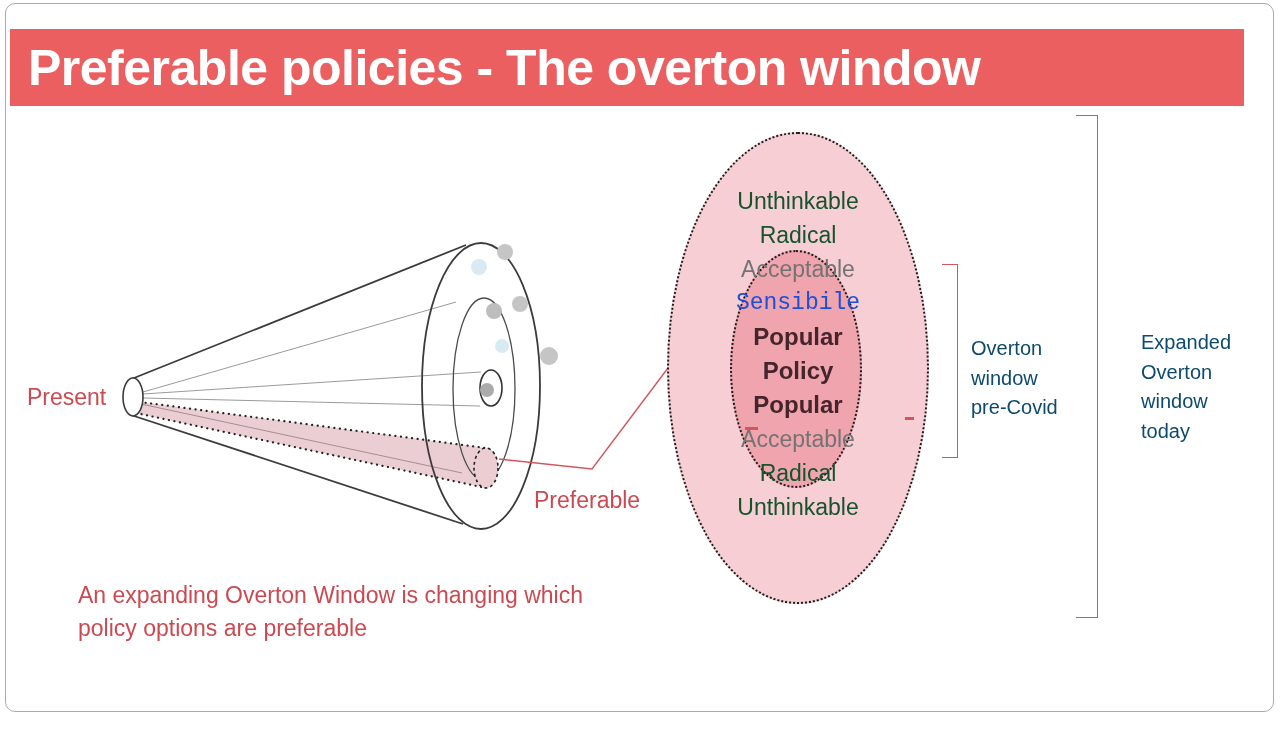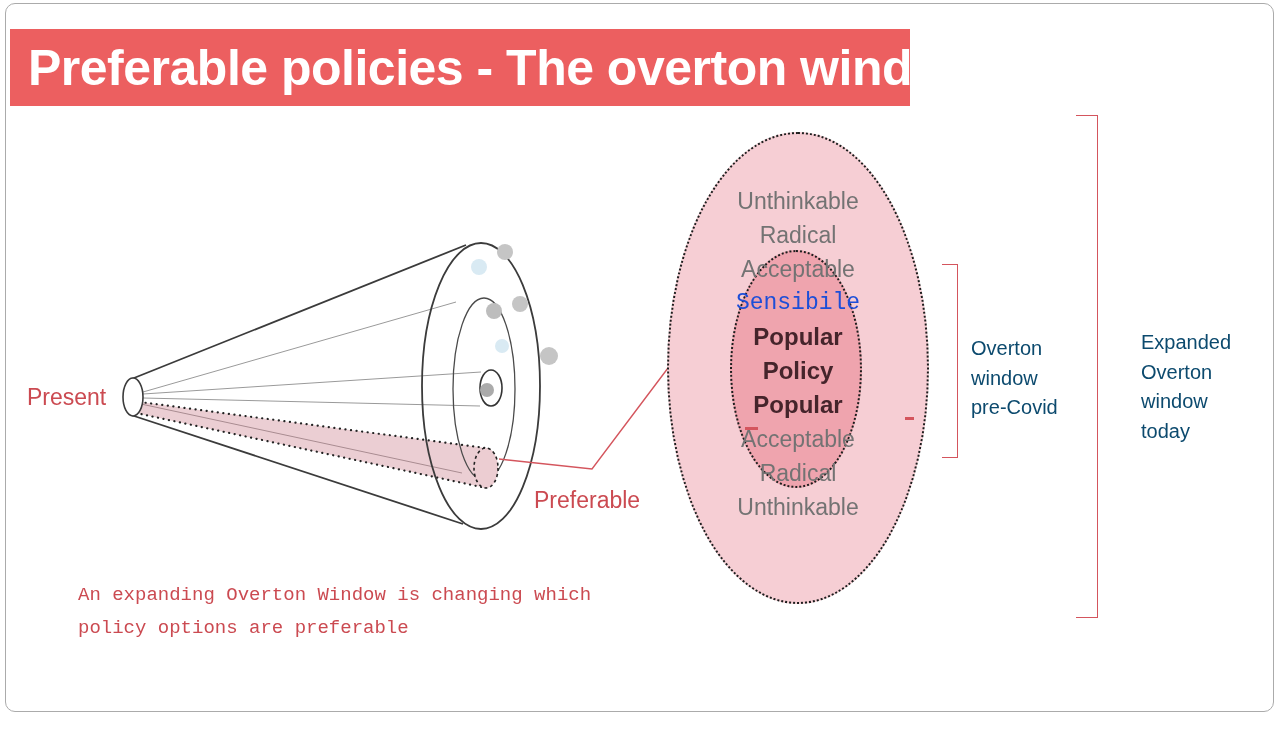--- a/index.html
+++ b/index.html
@@ -1,35 +1,35 @@
 <!DOCTYPE html>
 <html><head>
 <meta charset="utf-8">
 <style>
   html,body{margin:0;padding:0;background:#fff;}
   .slide{position:relative;width:1280px;height:730px;background:#ffffff;overflow:hidden;
          font-family:"Liberation Sans",sans-serif;}
   .frame{position:absolute;left:5px;top:3px;width:1267px;height:707px;
          border:1.5px solid #ababab;border-radius:10px;background:#fff;}
-  .banner{position:absolute;left:10px;top:29px;width:900px;height:77px;background:#ec5f60;
+  .banner{position:absolute;left:10px;top:29px;width:1234px;height:77px;background:#ec5f60;
           display:flex;align-items:center;}
   .banner .title{color:#ffffff;font-size:50px;font-weight:bold;letter-spacing:-0.5px;
                  padding-left:18px;white-space:nowrap;}
   .cone-svg{position:absolute;left:0;top:120px;width:680px;height:440px;}
   .red-label{position:absolute;color:#cb4a51;font-size:23px;text-align:right;}
-  .caption{position:absolute;left:78px;top:579px;color:#cb4a51;font-size:19px;
-           line-height:33px;white-space:pre-line;font-family:Liberation Mono, monospace;}
+  .caption{position:absolute;left:78px;top:579px;color:#cb4a51;font-size:23px;
+           line-height:33px;white-space:pre-line;}
   .citation{position:absolute;right:40px;top:661px;color:#cb4a51;font-size:21px;}
   .ellipse-outer{position:absolute;left:667px;top:132px;width:262px;height:472px;
                  background:#f6ced4;border:2.5px dotted #1c1c1c;border-radius:50%;box-sizing:border-box;}
   .ellipse-inner{position:absolute;left:730px;top:250px;width:132px;height:238px;
                  background:#efa4ae;border:2.5px dotted #1c1c1c;border-radius:50%;box-sizing:border-box;}
   .rows{position:absolute;left:667px;top:184px;width:262px;}
   .rows .row{height:34px;line-height:34px;text-align:center;font-size:23px;}
-  .row.gray{color:#737373;}
+  .row.gray{color:#14532d;}
   .row.black{color:#737373;}
   .row.dark{color:#1d4ed8;font-family:Liberation Mono, monospace;}
   .row.bold{color:#45242b;font-weight:bold;font-size:24px;}
   .dash{position:absolute;height:2.5px;background:#d4555d;}
   .dash-left{left:745px;top:427px;width:13px;}
   .dash-right{left:905px;top:417px;width:9px;}
   .bracket{position:absolute;border:1.8px solid #d4555d;border-left:none;box-sizing:border-box;}
   .bracket-small{left:942px;top:264px;width:16px;height:194px;}
   .bracket-large{left:1076px;top:115px;width:22px;height:503px;}
   .bracket-label{position:absolute;color:#0c4a6e;font-size:20px;line-height:29.5px;

